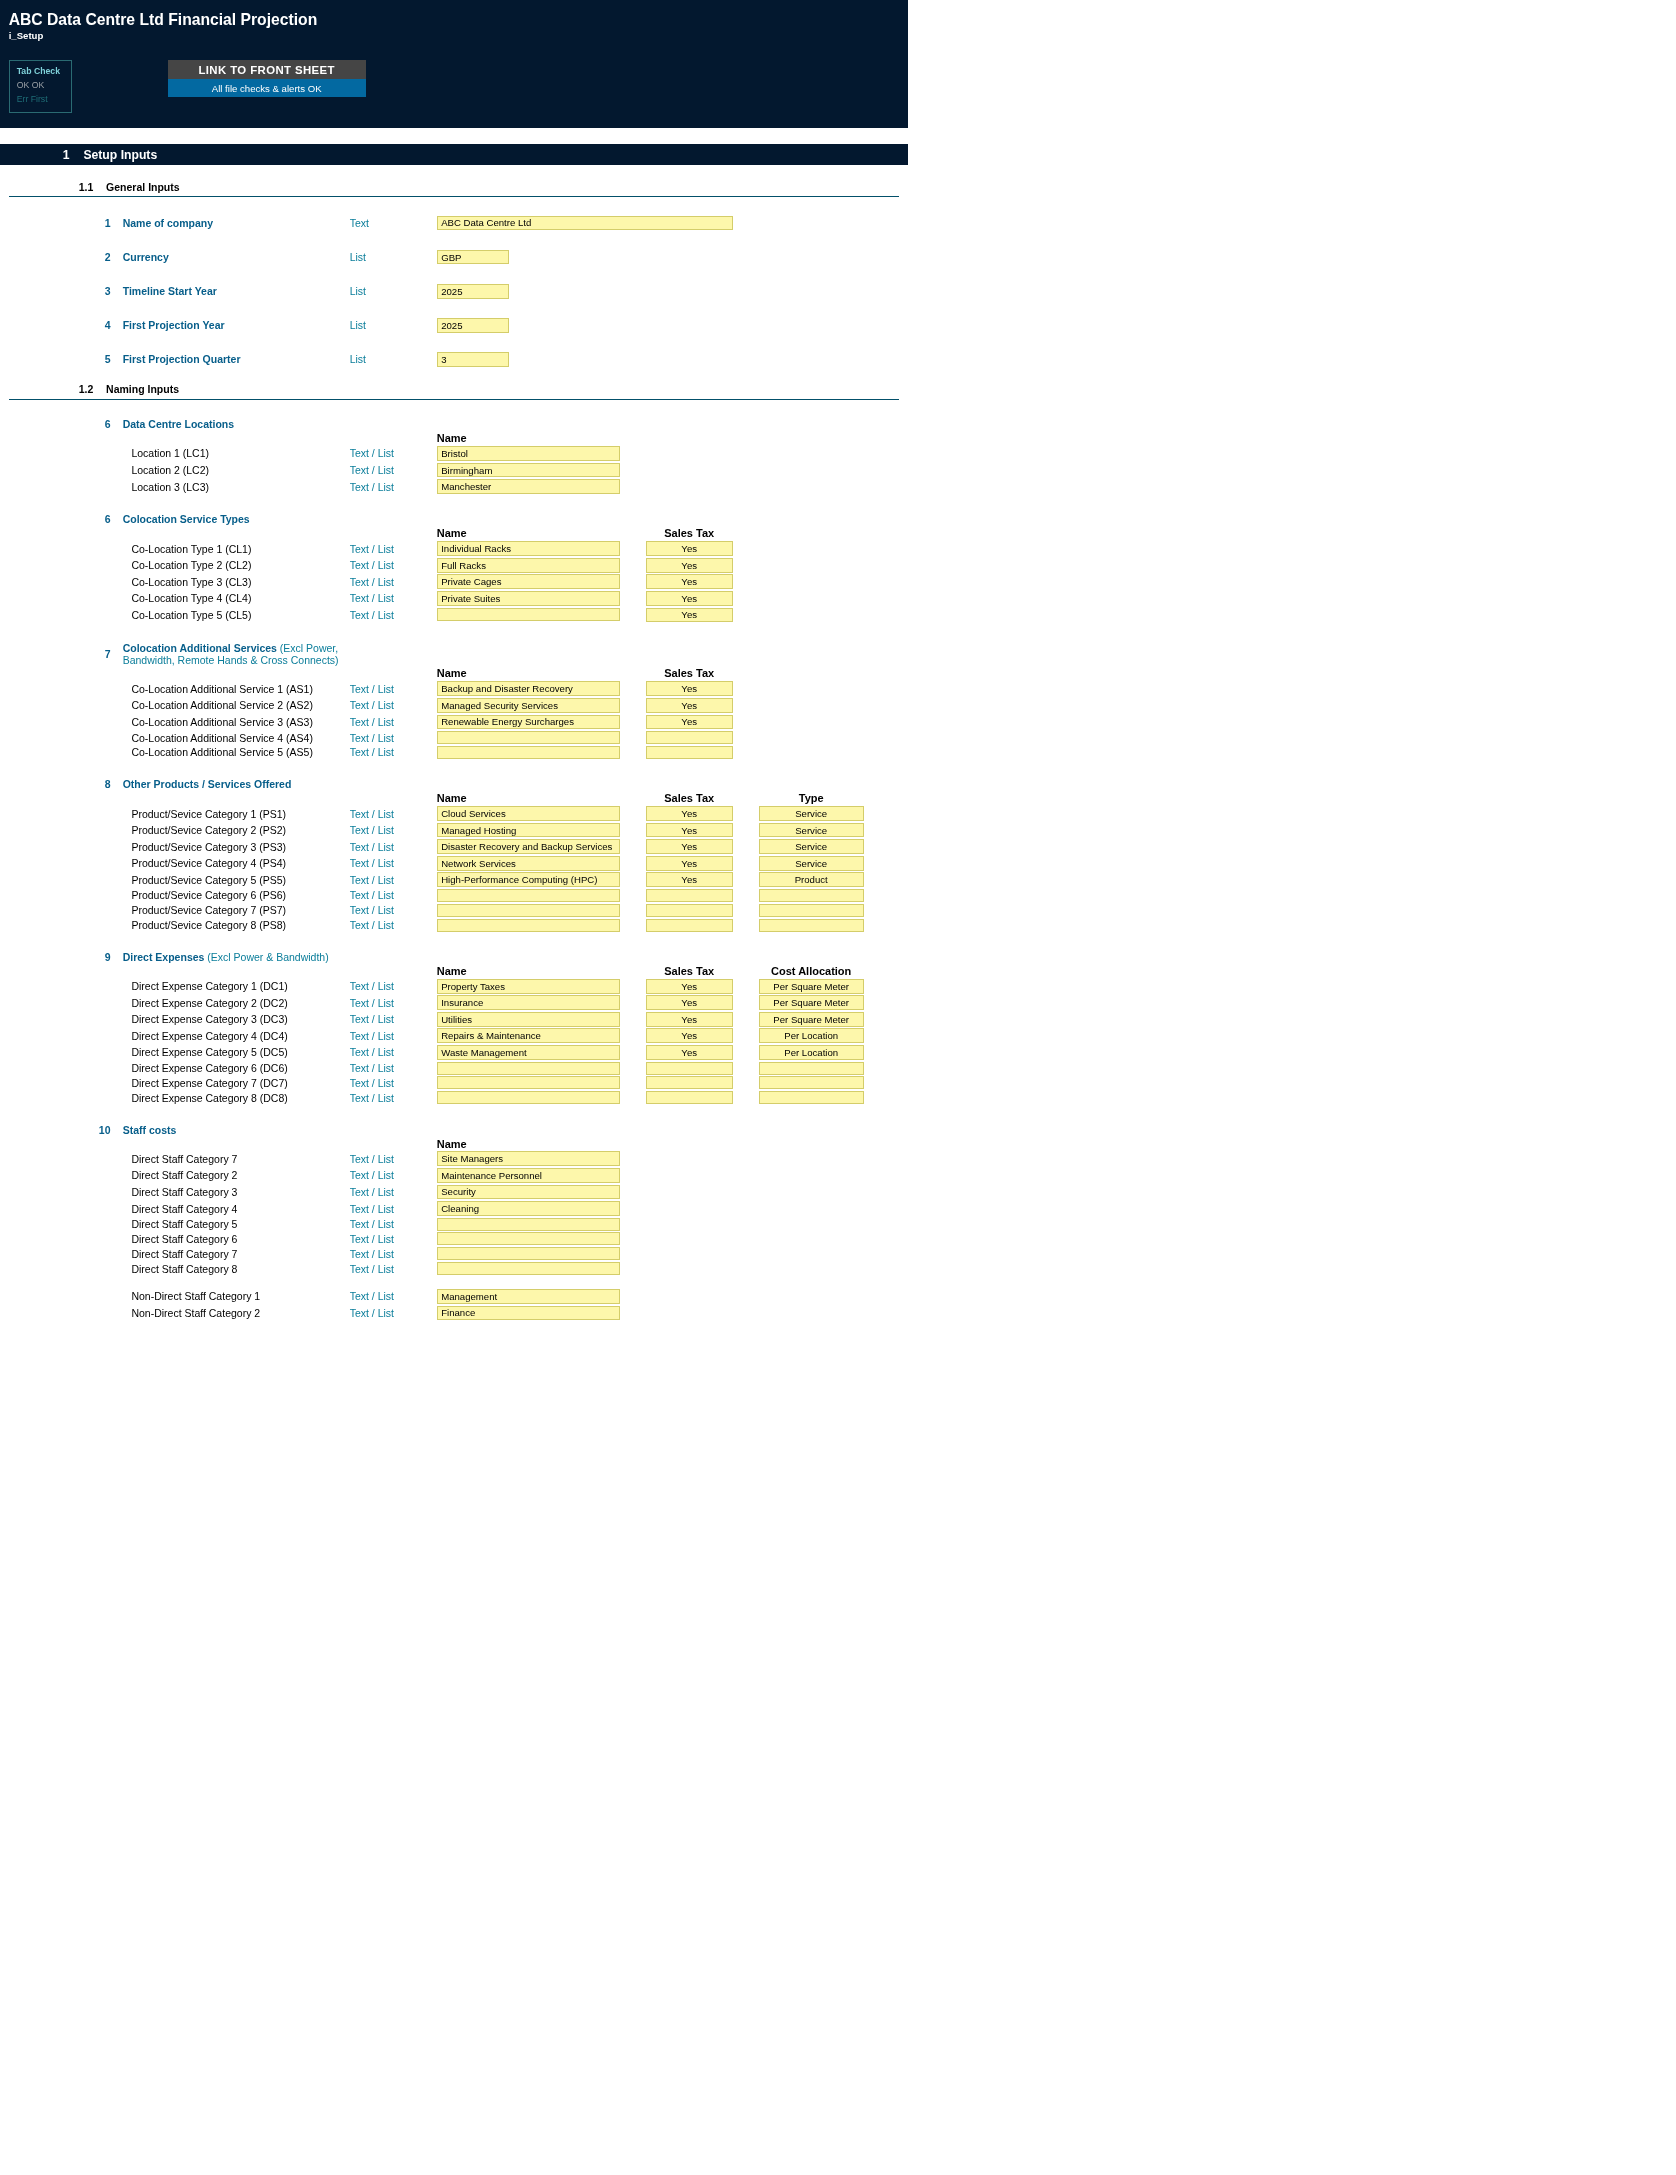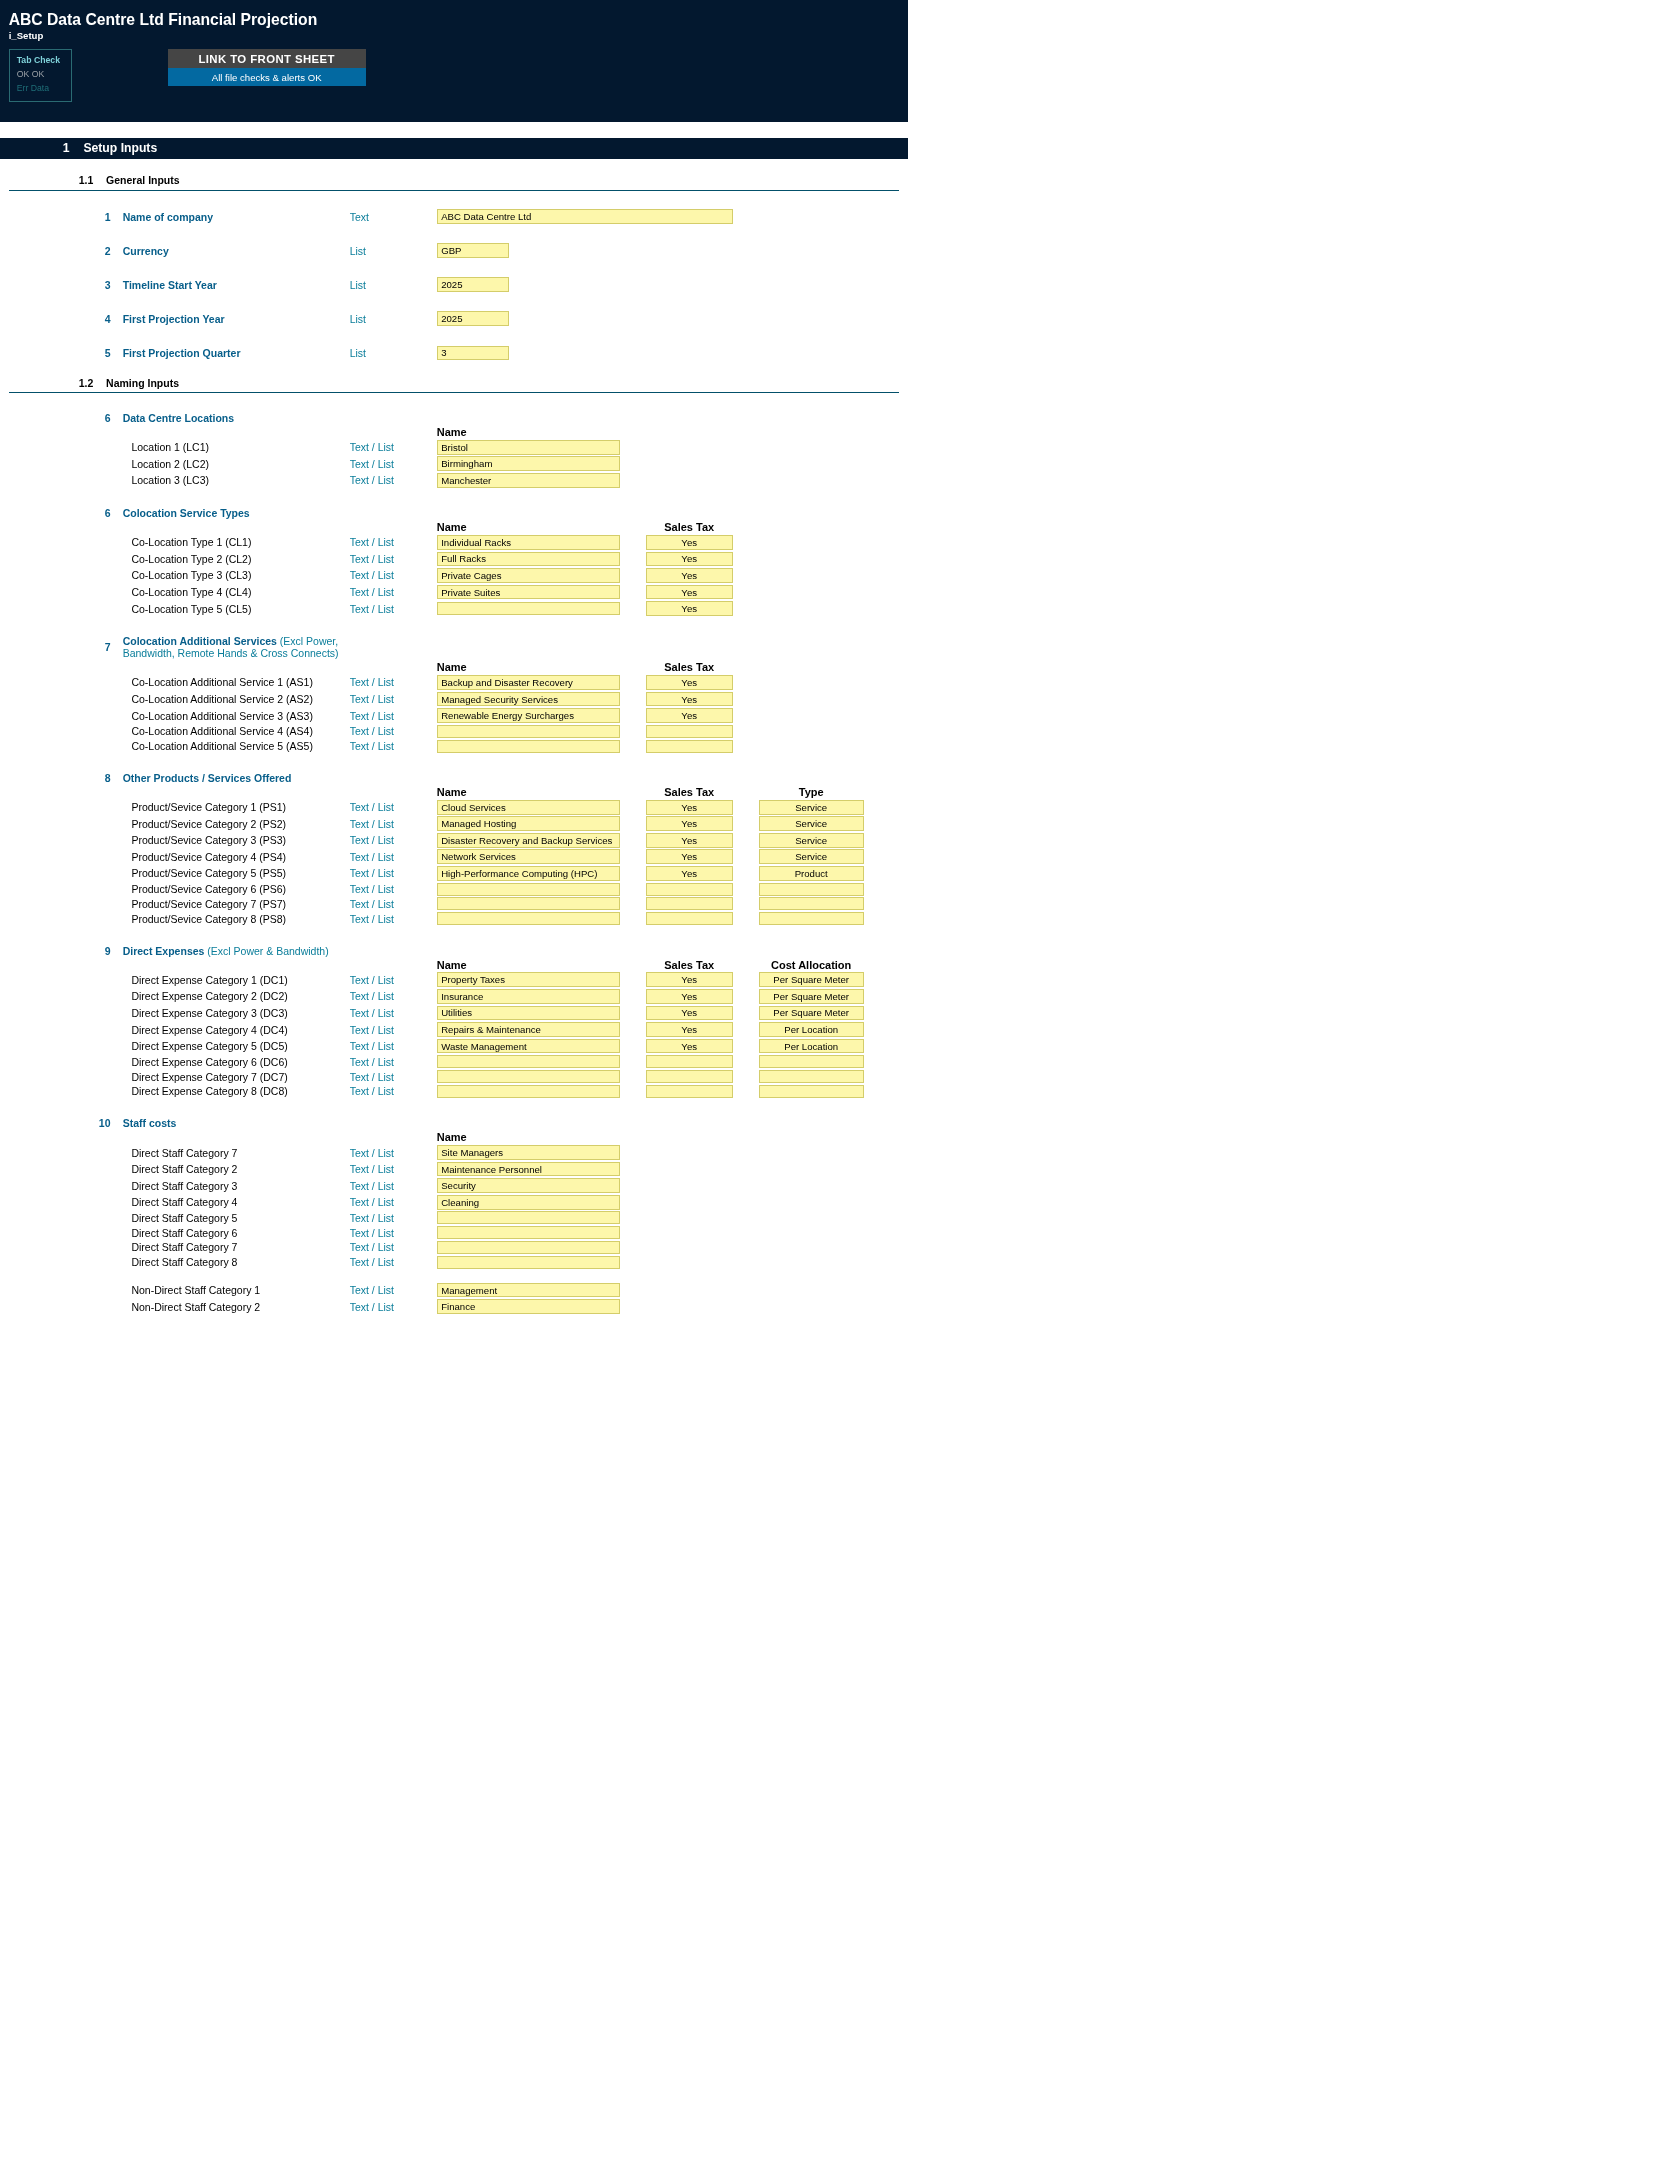--- a/index.html
+++ b/index.html
@@ -12,21 +12,21 @@
     width: 908px;
   }
   .header {
     background: #03182f;
     color: #fff;
     padding: 10.5px 8.7px 15.7px 8.7px;
     min-height: 122px;
   }
   .title { font-size: 15.7px; font-weight: bold; margin: 0 0 1.7px 0; }
   .subtitle { font-size: 9.6px; font-weight: bold; color: #fff; }
-  .header-row2 { margin-top: 8px; display: flex; align-items: flex-start; }
+  .header-row2 { margin-top: 19px; display: flex; align-items: flex-start; }
   .tabcheck {
     border: 0.9px solid #2a6a72;
     padding: 3.5px 7px 5.2px 7px;
     width: 63px;
     font-size: 8.7px;
     line-height: 1.6;
   }
   .tabcheck .tc-title { color: #7fd1d9; font-weight: bold; }
   .tabcheck .tc-ok { color: #9aa0a6; }
   .tabcheck .tc-err { color: #1f6e77; }
@@ -85,21 +85,21 @@
 </head>
 <body>
 
 <div class="header">
   <div class="title">ABC Data Centre Ltd Financial Projection</div>
   <div class="subtitle">i_Setup</div>
   <div class="header-row2">
     <div class="tabcheck">
       <div class="tc-title">Tab Check</div>
       <div class="tc-ok">OK   OK</div>
-      <div class="tc-err">Err   Data</div>
+      <div class="tc-err">Err   First</div>
     </div>
     <div class="linkbox">
       <div class="lb1">LINK TO FRONT SHEET</div>
       <div class="lb2">All file checks &amp; alerts OK</div>
     </div>
   </div>
 </div>
 
 <div class="section-bar">
   <span class="num">1</span>

